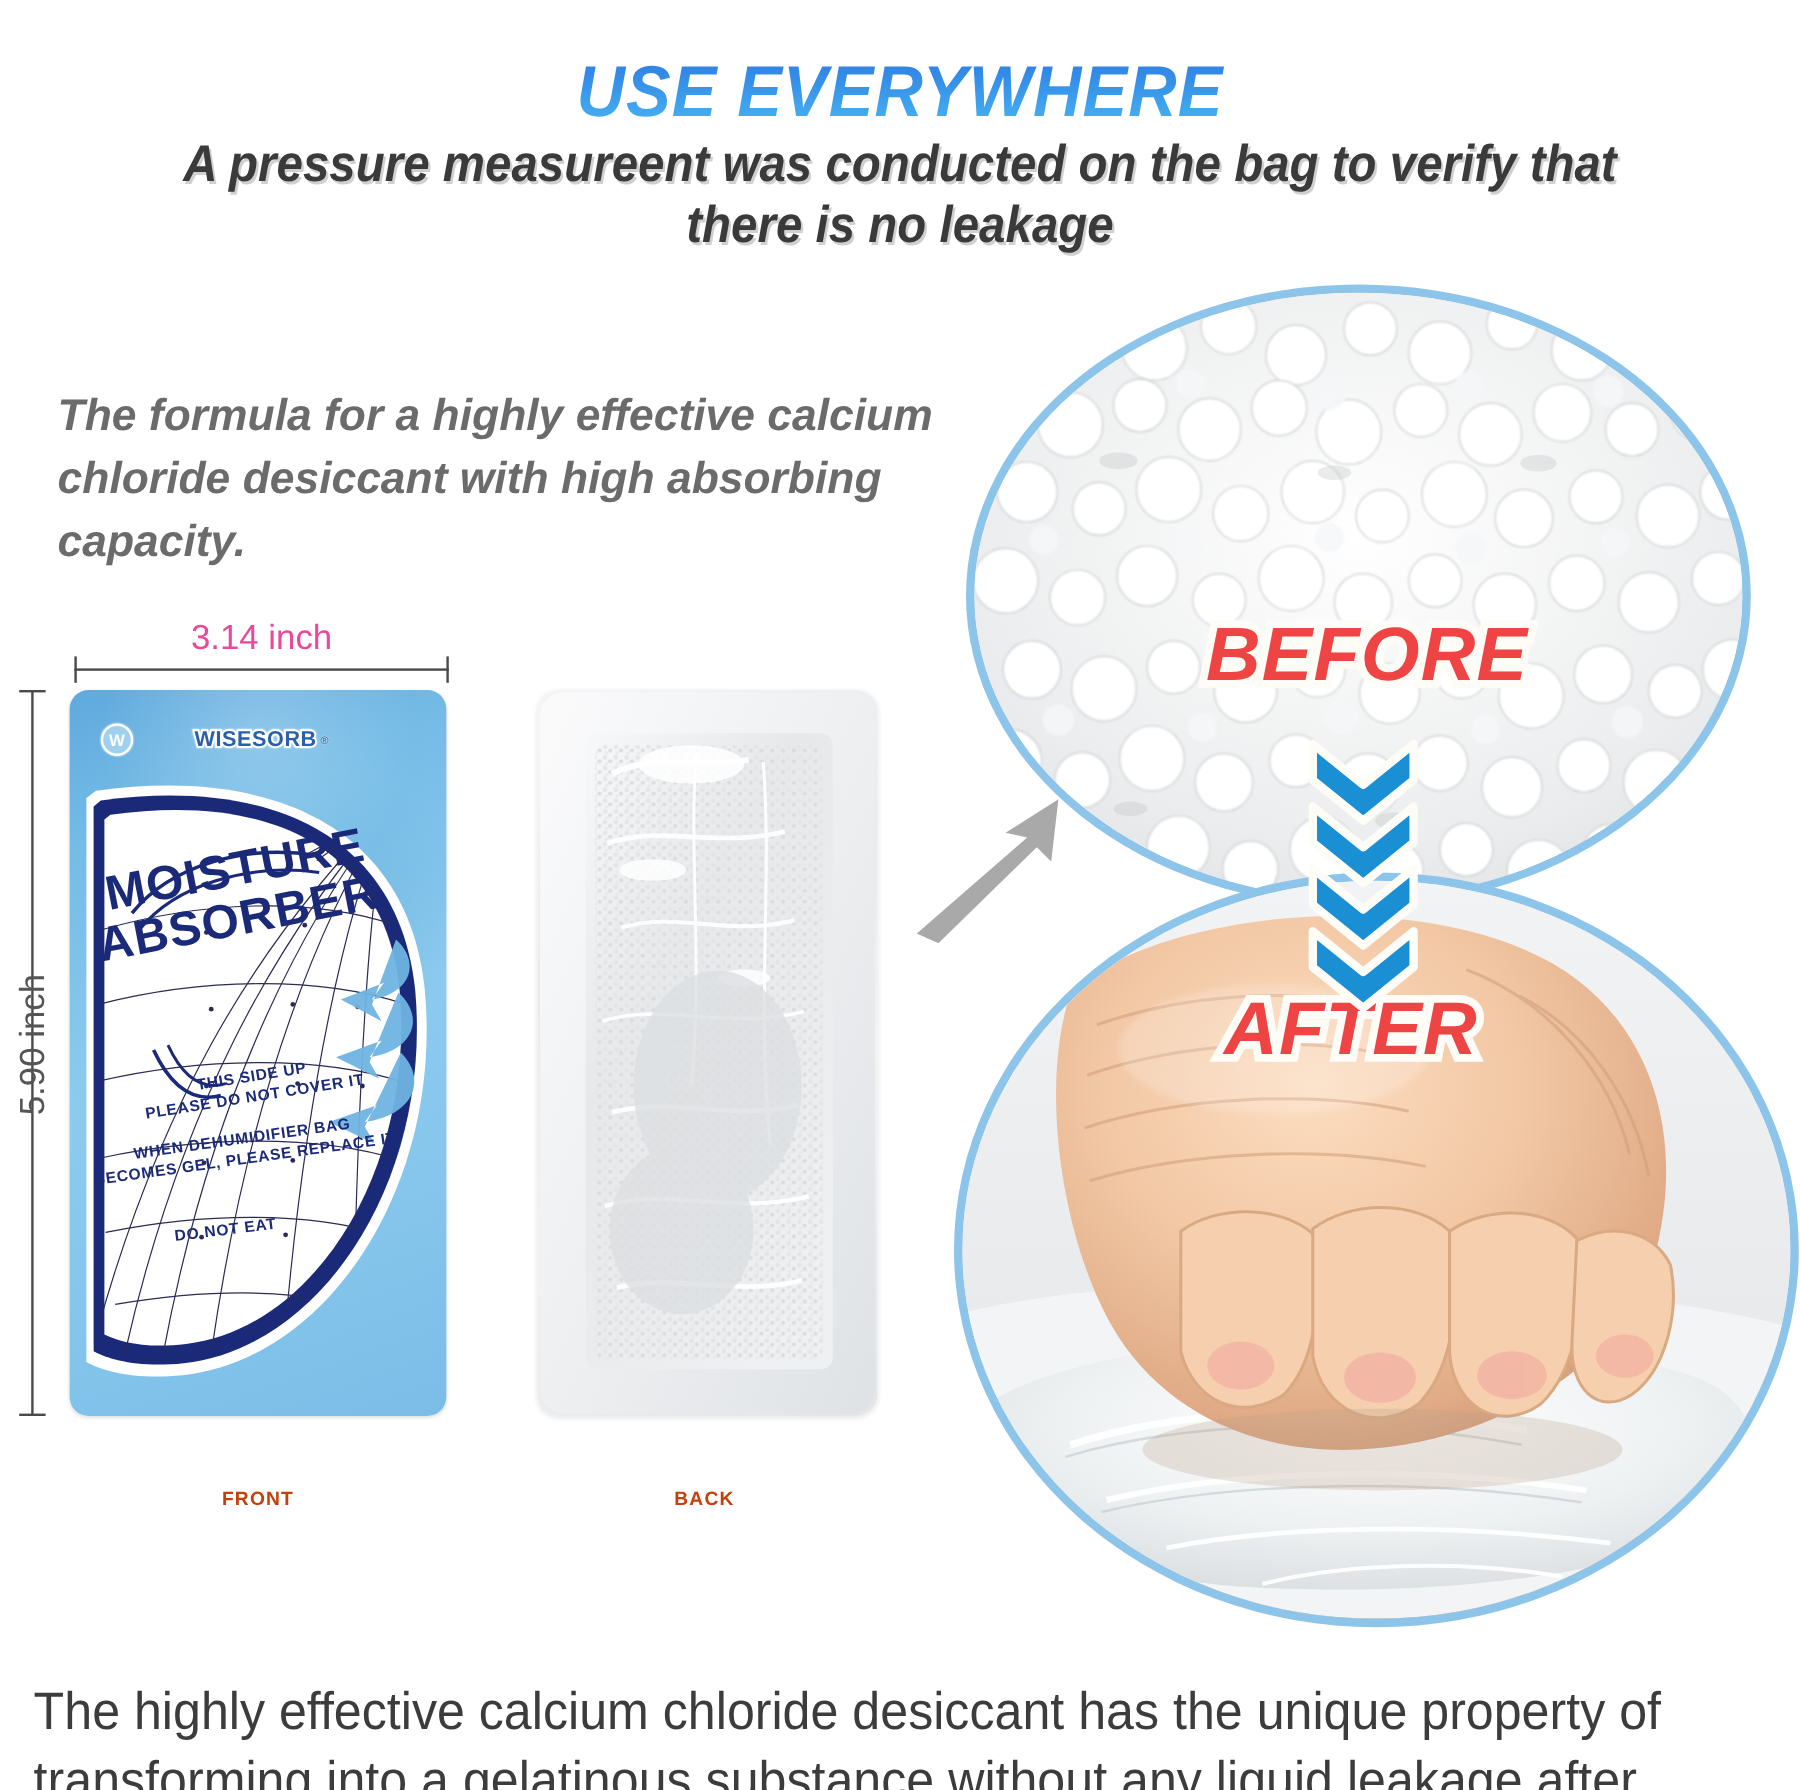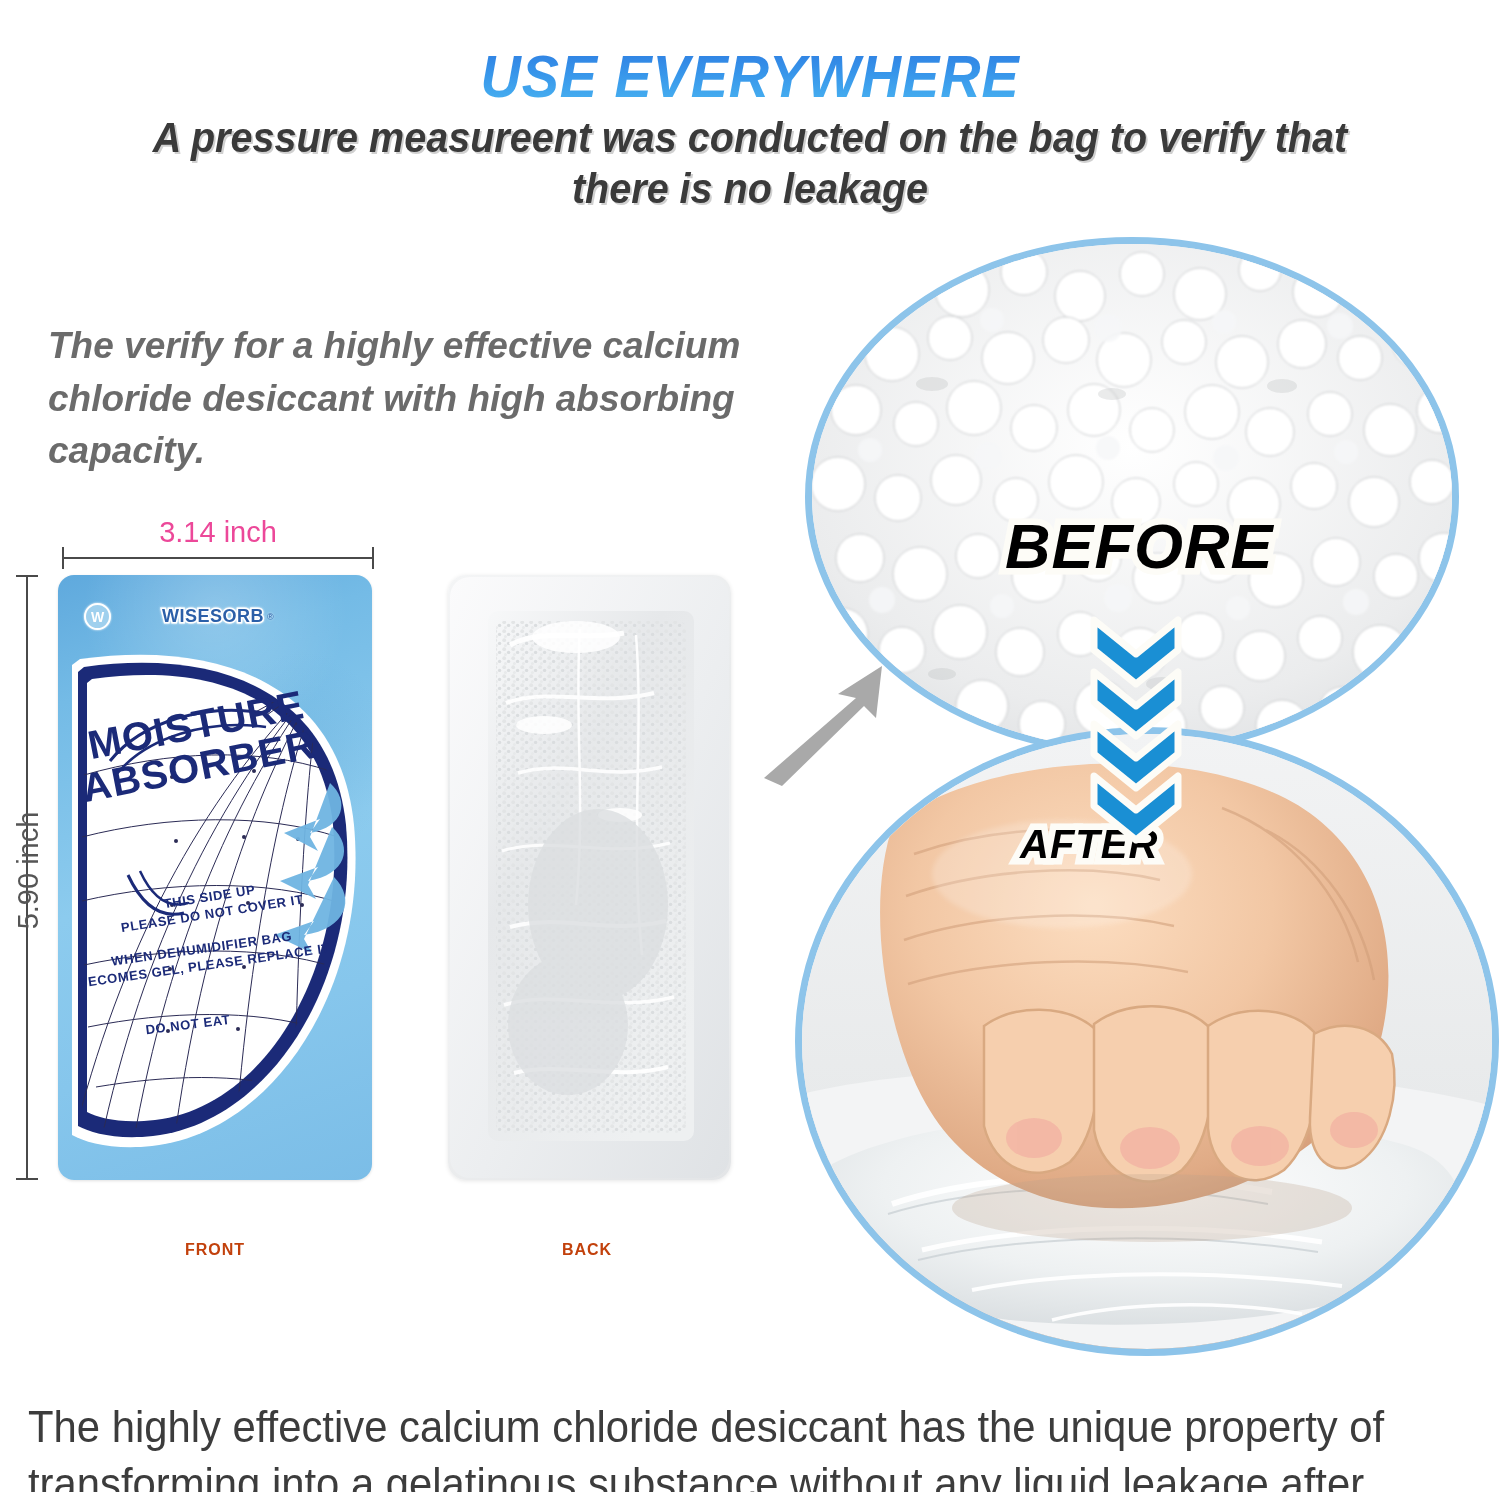--- a/index.html
+++ b/index.html
@@ -128,50 +128,50 @@
     border:7px solid #8dc4ea;
     overflow:hidden;
     background:#f3f4f5;
   }
   .circ-before{left:805px;top:193px;width:640px;height:505px;}
   .circ-after{left:795px;top:683px;width:690px;height:615px;}
 
   .badge{
     position:absolute;
     font-size:63px;font-weight:bold;font-style:italic;
-    color:#000000;
+    color:#ef4444;
     -webkit-text-stroke:13px #fdfcf7;
     paint-order:stroke fill;
     letter-spacing:1px;
     white-space:nowrap;
     font-family:"Liberation Sans",sans-serif;
   }
   .badge-before{left:1005px;top:466px;}
-  .badge-after{left:1020px;top:778px;font-size:40px;}
+  .badge-after{left:1020px;top:778px;font-size:62px;}
 
   .chev-stack{position:absolute;left:1072px;top:570px;width:130px;height:230px;}
 
   
   .footer{
     position:absolute;left:28px;top:1354px;width:1450px;
     font-size:44px;line-height:1.30;
     color:#3c3c3c;
     font-family:"Liberation Sans Narrow","Liberation Sans",sans-serif;
     transform:scaleX(0.95);transform-origin:left top;
   }
 </style>
 </head>
 <body>
 
 <div class="stage">
 
   <div class="headline">USE EVERYWHERE</div>
   <div class="subhead">A pressure measureent was conducted on the bag to verify that there is no leakage</div>
 
-  <div class="lead">The verify for a highly effective calcium chloride desiccant with high absorbing capacity.</div>
+  <div class="lead">The formula for a highly effective calcium chloride desiccant with high absorbing capacity.</div>
 
   <div class="dim-top-label">3.14 inch</div>
   <div class="dim-top"></div>
   <div class="dim-left"></div>
   <div class="dim-left-label">5.90 inch</div>
 
   <div class="pack-front">
     <div class="sheen"></div>
 
     <svg class="globe-wrap" viewBox="0 0 314 605">

